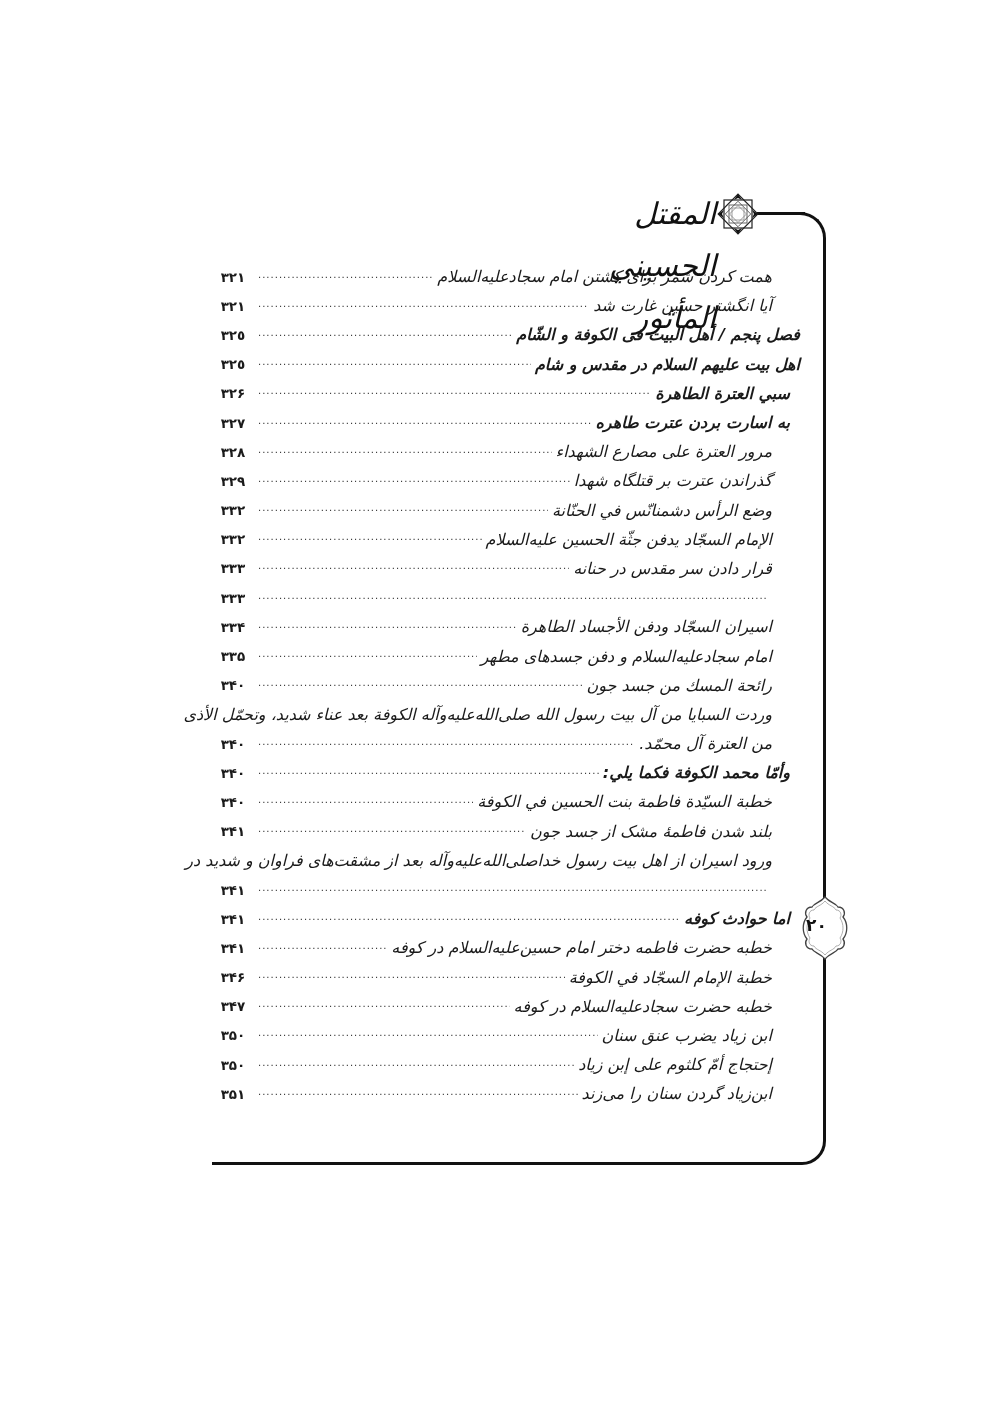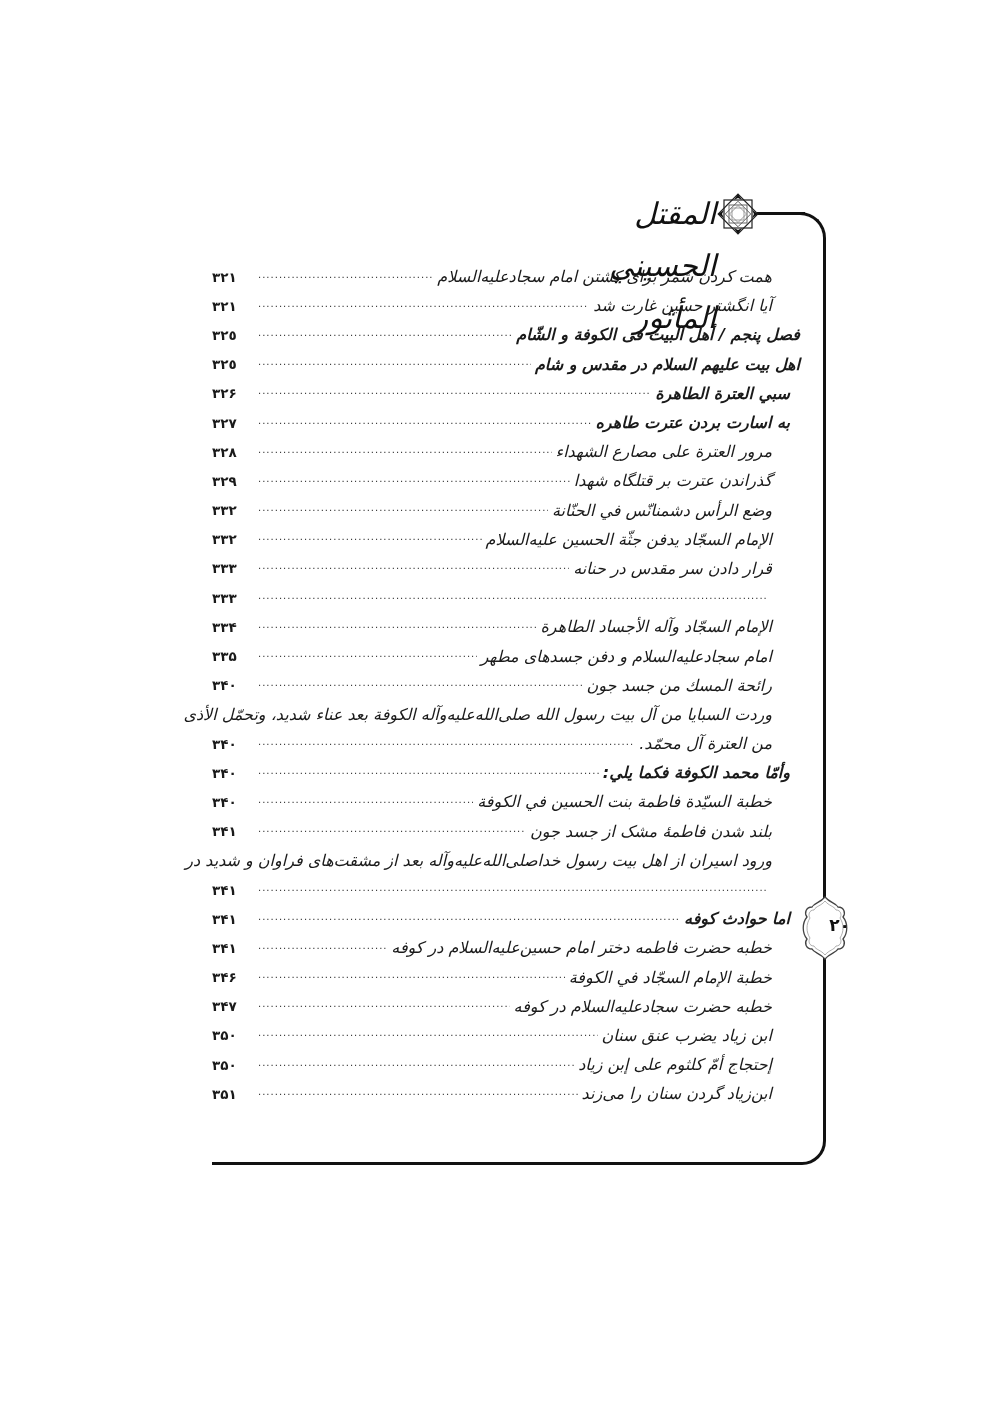--- a/index.html
+++ b/index.html
@@ -18,30 +18,30 @@
     .frame-bottom { position: absolute; left: 212px; top: 1162px; width: 570px; height: 3px; background: #111; }
 
     .ornament { position: absolute; left: 716px; top: 192px; width: 44px; height: 44px; }
     .book-title { position: absolute; left: 520px; top: 188px; width: 196px; height: 52px;
                   font-family: "DejaVu Serif", serif; font-size: 30px; direction: rtl; text-align: right;
                   line-height: 52px; color: #111; font-style: italic; }
 
     
     .pagenum-wrap { position: absolute; left: 800px; top: 895px; width: 50px; height: 66px; }
     .pagenum-wrap svg { position: absolute; left: 0; top: 0; }
-    .pagenum { position: absolute; left: 0; top: 20px; width: 50px; text-align: right;
+    .pagenum { position: absolute; left: 6px; top: 20px; width: 50px; text-align: left;
                font-size: 17px; font-weight: bold; color: #111; }
 
     
     .toc { position: absolute; left: 212px; top: 262px; width: 588px; }
     .row { position: relative; height: 29.2px; direction: rtl; display: flex; align-items: center; }
     .row .title { white-space: nowrap; font-size: 16px; flex: 0 0 auto; font-style: italic; }
     .row .dots { flex: 1 1 auto; overflow: hidden; white-space: nowrap; color: #333; font-size: 10px;
                  letter-spacing: 1px; margin: 0 4px; direction: ltr; text-align: right; height: 14px; line-height: 10px;}
-    .row .page { flex: 0 0 auto; font-size: 13.5px; font-weight: bold; width: 42px; text-align: left; direction: rtl; }
+    .row .page { flex: 0 0 auto; font-size: 13.5px; font-weight: bold; width: 42px; text-align: center; direction: rtl; }
     .row.lvl0 { padding-right: 0; }
     .row.lvl1 { padding-right: 10px; }
     .row.lvl2 { padding-right: 28px; }
     .row.bold .title { font-weight: bold; }
     .row.cont .dots, .row.cont .page { visibility: hidden; }
   </style>
 </head>
 <body>
 
 <div class="frame-top"></div>
@@ -128,21 +128,21 @@
     <div class="row lvl2">
       <span class="title">قرار دادن سر مقدس در حنانه</span>
       <span class="dots">................................................................................................................................................................</span>
       <span class="page">٣٣٣</span>
     </div>
     <div class="row lvl2">
       <span class="dots">................................................................................................................................................................</span>
       <span class="page">٣٣٣</span>
     </div>
     <div class="row lvl2">
-      <span class="title">الإمام السجّاد وآله الأجساد الطاهرة</span>
+      <span class="title">اسیران السجّاد ودفن الأجساد الطاهرة</span>
       <span class="dots">................................................................................................................................................................</span>
       <span class="page">٣٣۴</span>
     </div>
     <div class="row lvl2">
       <span class="title">امام سجادعلیه‌السلام و دفن جسدهای مطهر</span>
       <span class="dots">................................................................................................................................................................</span>
       <span class="page">٣٣۵</span>
     </div>
     <div class="row lvl2">
       <span class="title">رائحة المسك من جسد جون</span>

